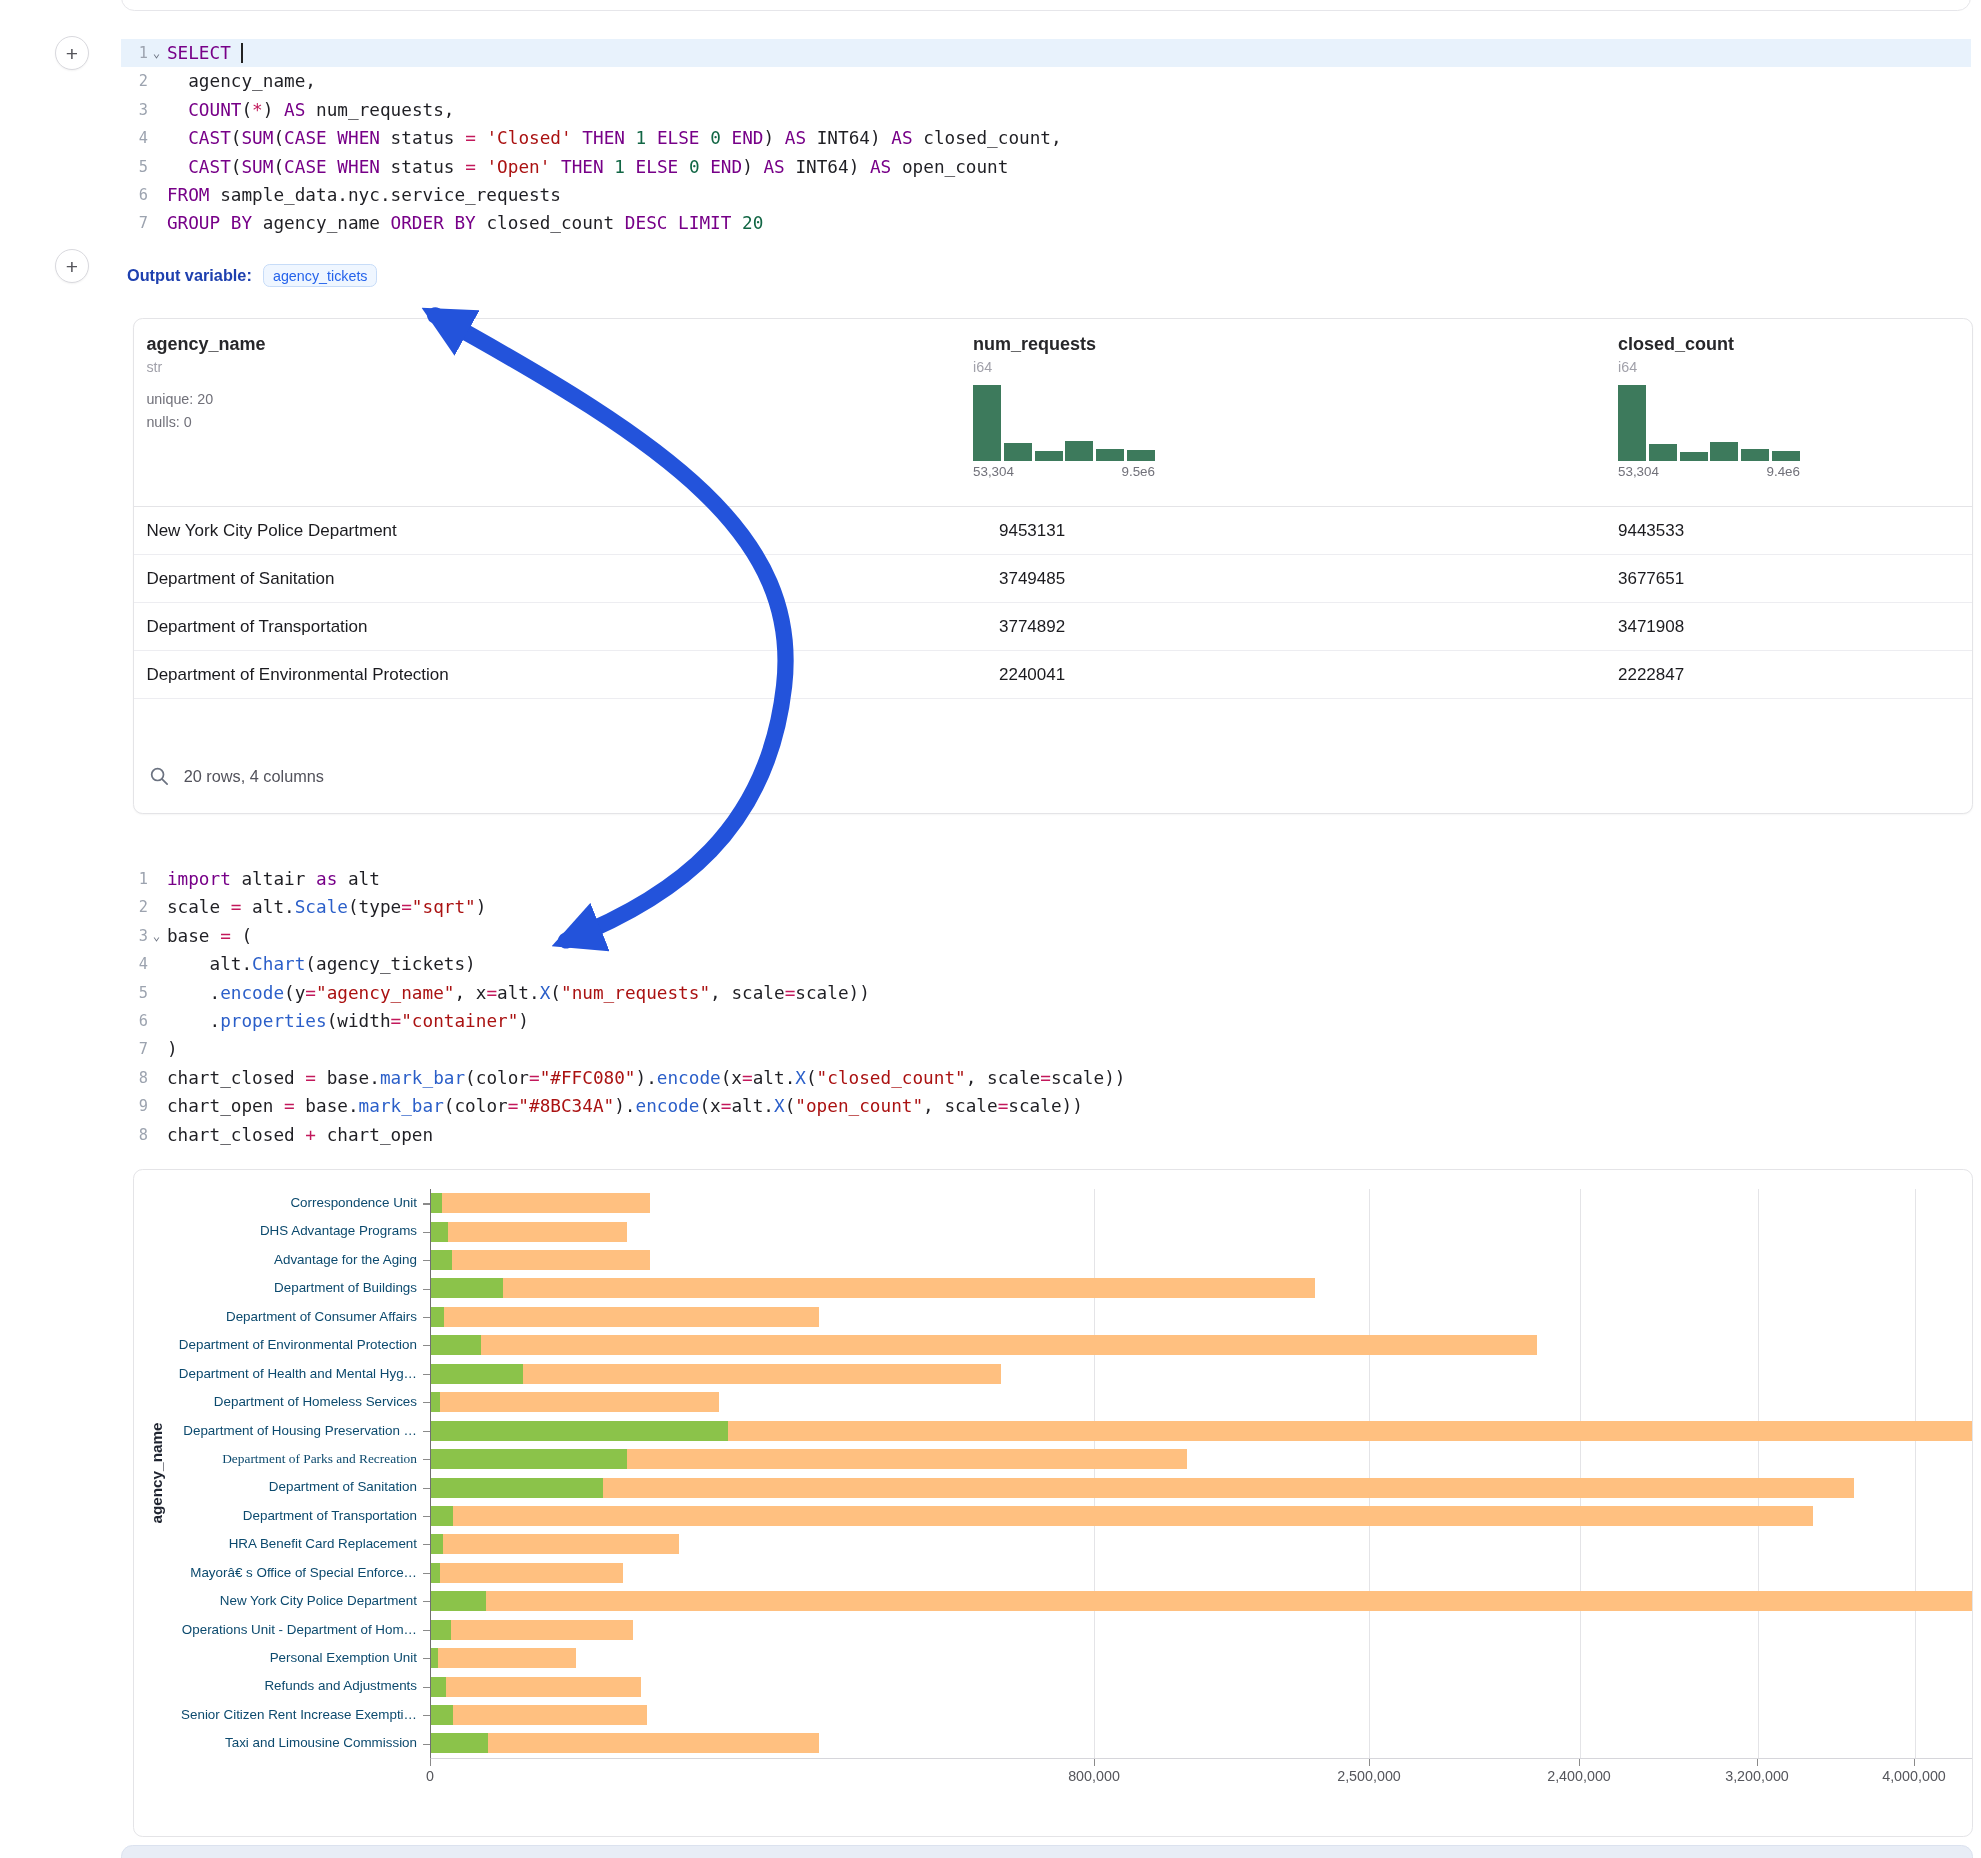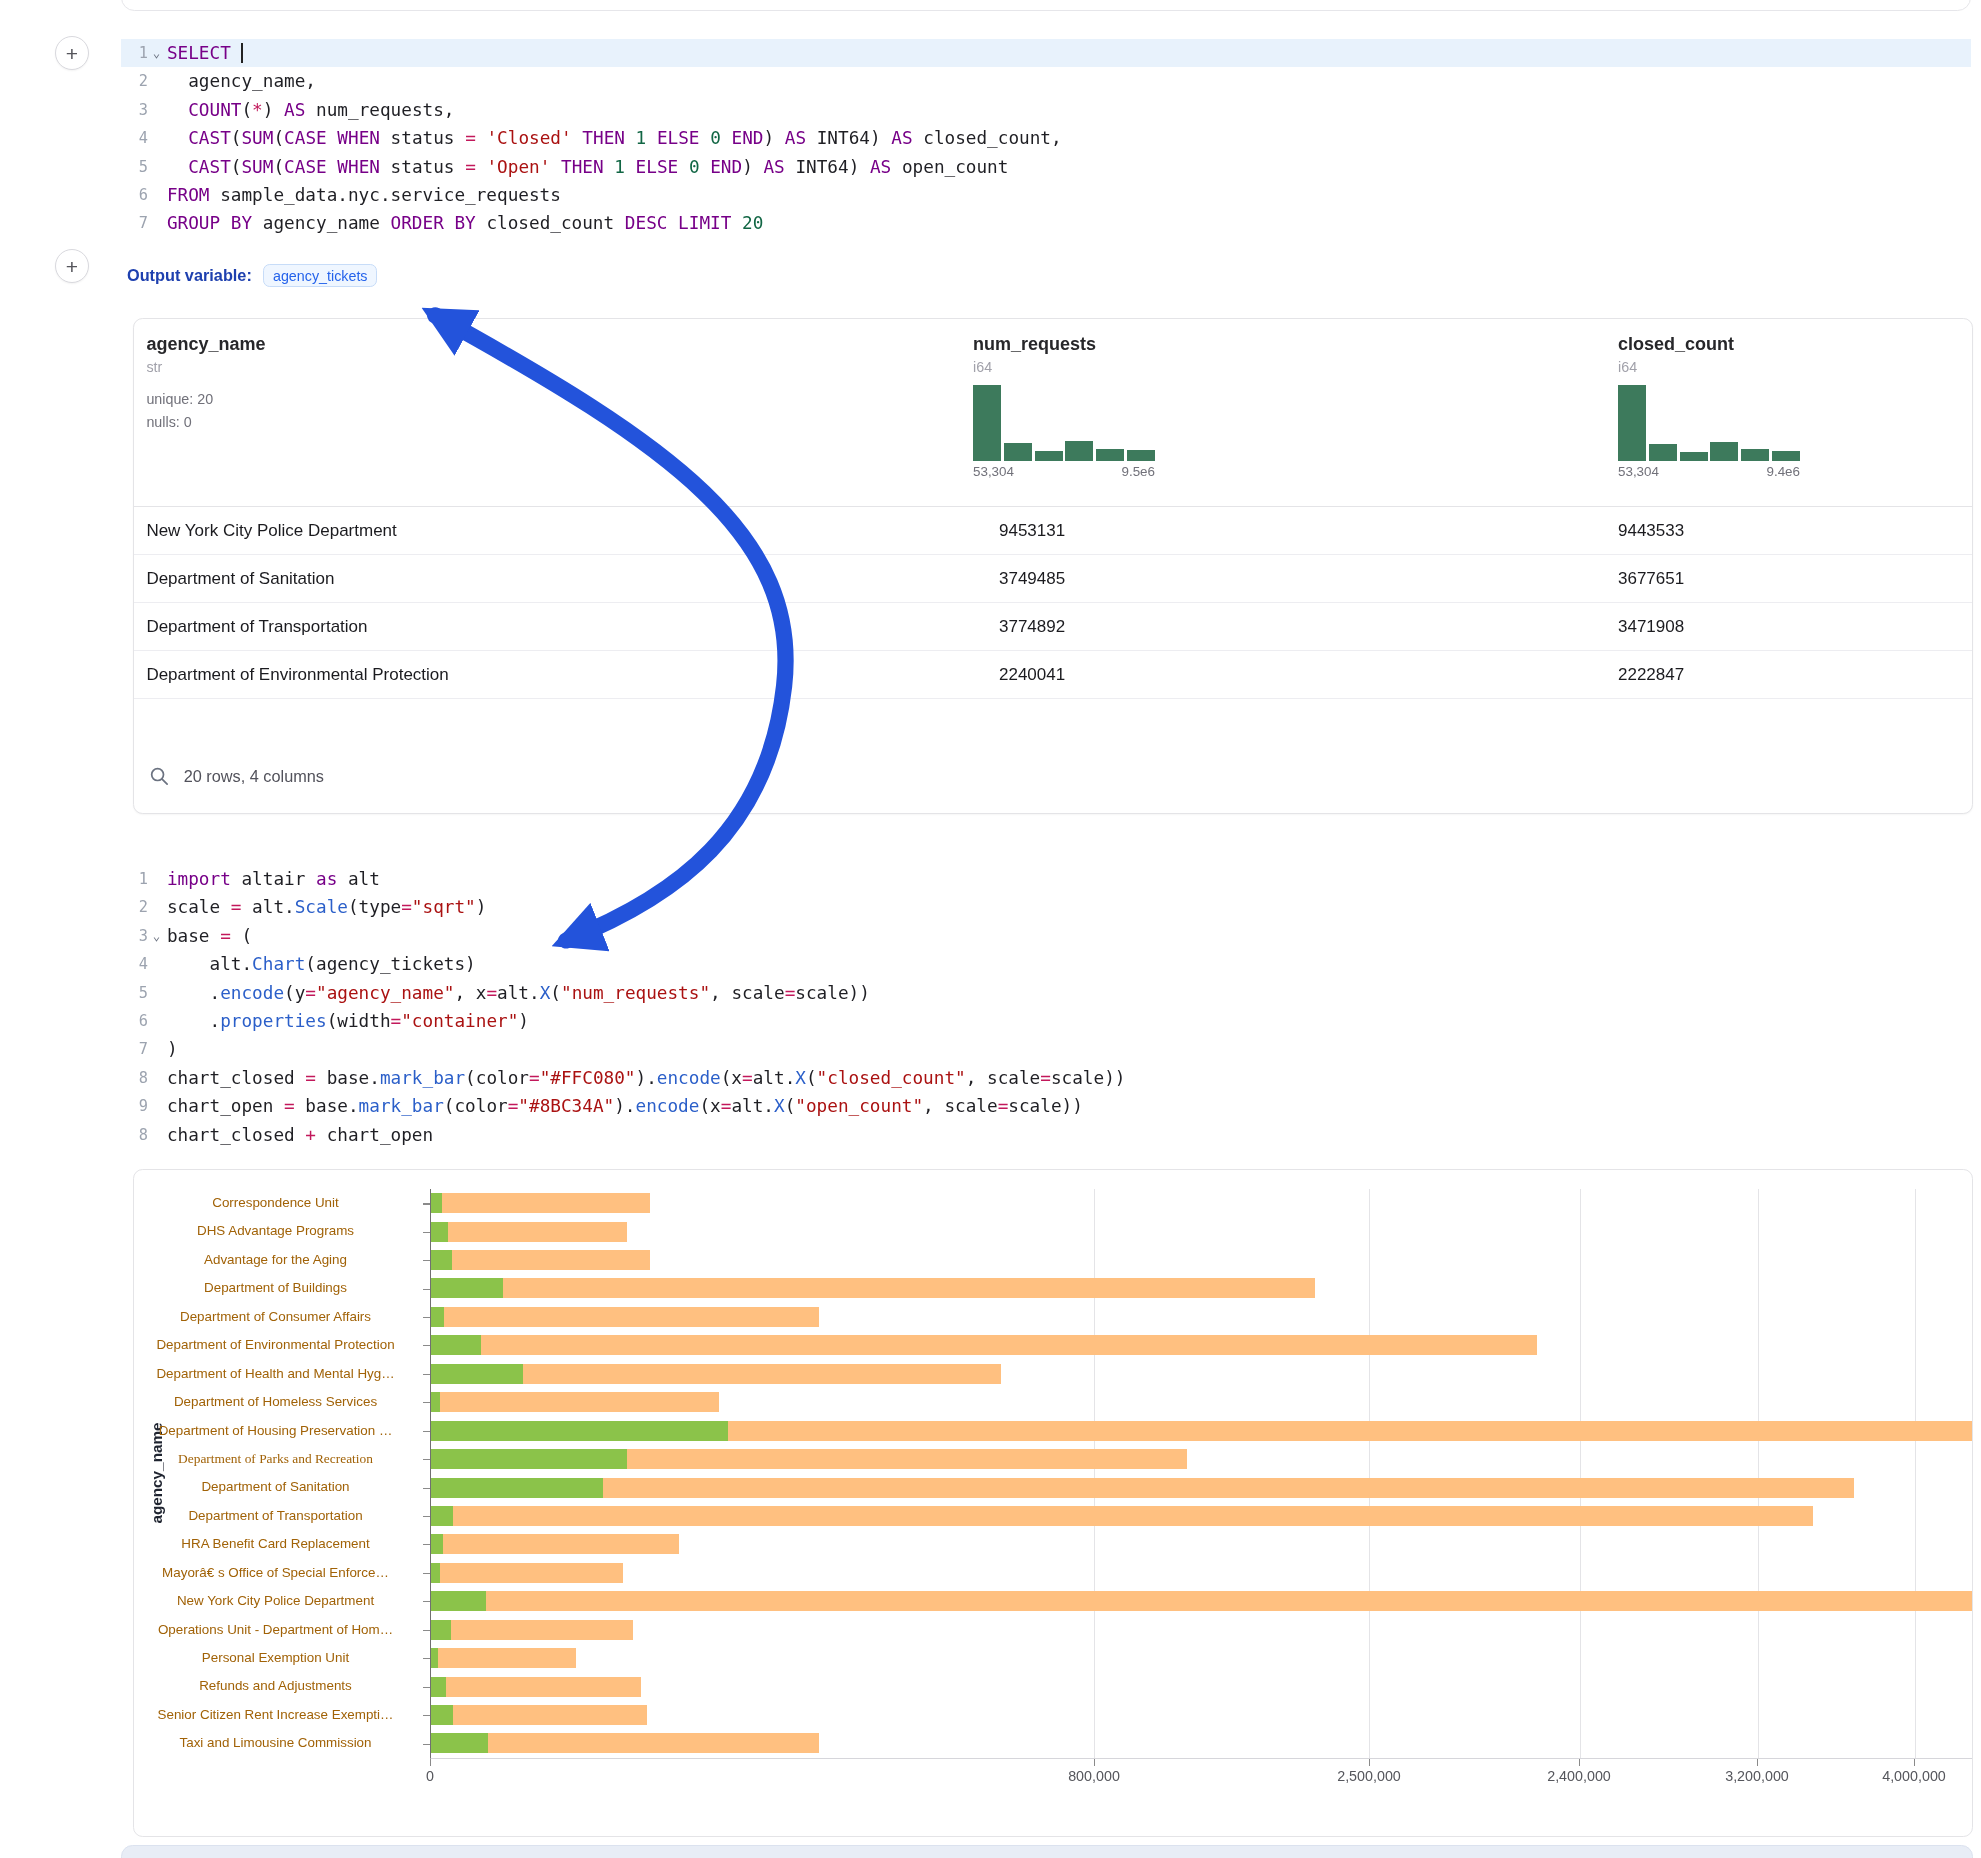--- a/index.html
+++ b/index.html
@@ -61,21 +61,21 @@
            color:#52525b;font-size:16.3px;}
 
   
   .chart-card{position:absolute;left:133px;top:1169px;width:1838px;height:666px;background:#fff;
               border:1px solid #e4e4e7;border-radius:9.6px;overflow:hidden;}
   .plot{position:absolute;left:296px;top:19px;width:1542px;height:569px;overflow:hidden;
         border-left:1.4px solid #707070;border-bottom:1px solid #d6d6db;}
   .gridline{position:absolute;top:0;width:1px;height:100%;background:#e4e4e7;}
   .bar{position:absolute;left:0;height:20px;}
   .y-labels{position:absolute;left:0;top:19px;width:283px;height:569px;}
-  .ylabel{position:absolute;right:0;width:100%;text-align:center;font-size:13.4px;color:#a16207;white-space:nowrap;}
+  .ylabel{position:absolute;right:0;width:100%;text-align:right;font-size:13.4px;color:#0c4a6e;white-space:nowrap;}
   .y-ticks{position:absolute;left:287px;top:19px;width:9.6px;height:569px;}
   .ytick{position:absolute;left:1.9px;width:7.6px;height:1.4px;background:#8a8a8a;}
   .x-ticks{position:absolute;left:0;top:588px;width:100%;height:7.6px;}
   .xtick{position:absolute;top:1px;width:1.4px;height:6.7px;background:#8a8a8a;}
   .x-labels{position:absolute;left:0;top:598px;width:100%;height:19px;}
   .xlabel{position:absolute;transform:translateX(-50%);font-size:14.3px;color:#55565c;white-space:nowrap;}
   .x-title{position:absolute;left:296px;top:625px;width:1542px;text-align:center;font-weight:bold;
            font-size:15.3px;color:#1f2430;}
   .y-title{position:absolute;left:23px;top:303px;transform:translate(-50%,-50%) rotate(-90deg);
            font-weight:bold;font-size:15.3px;color:#1f2430;white-space:nowrap;}

